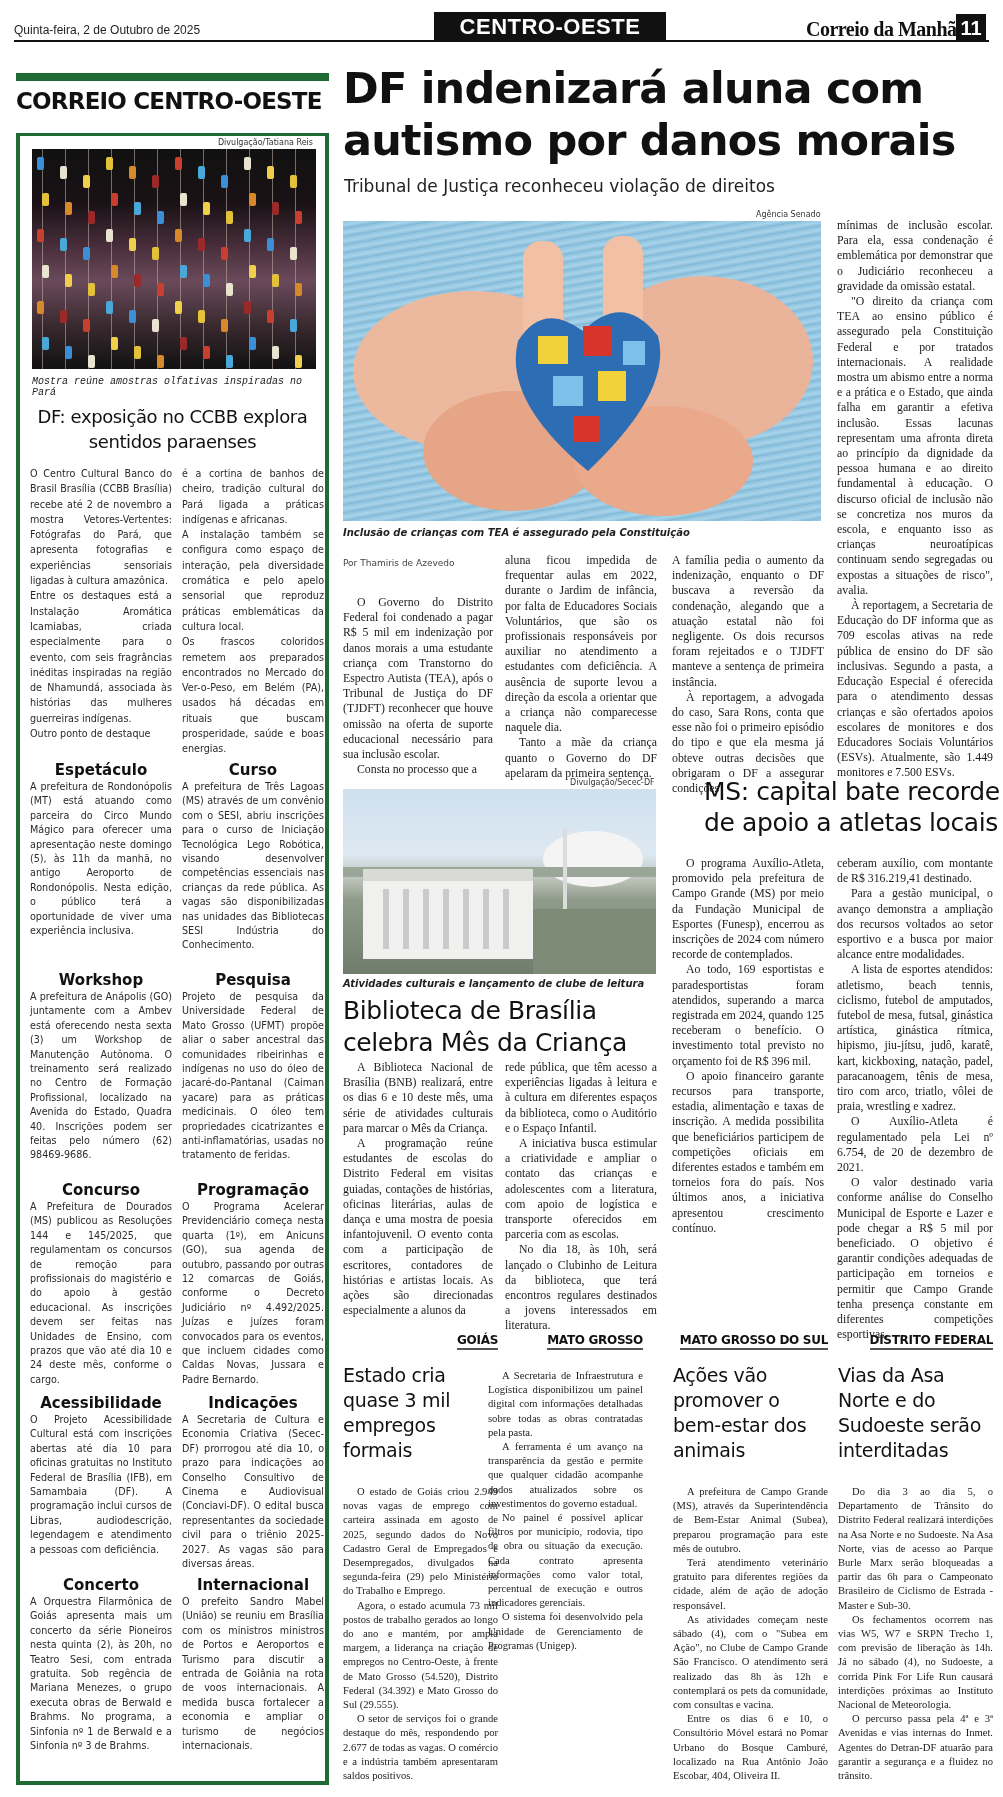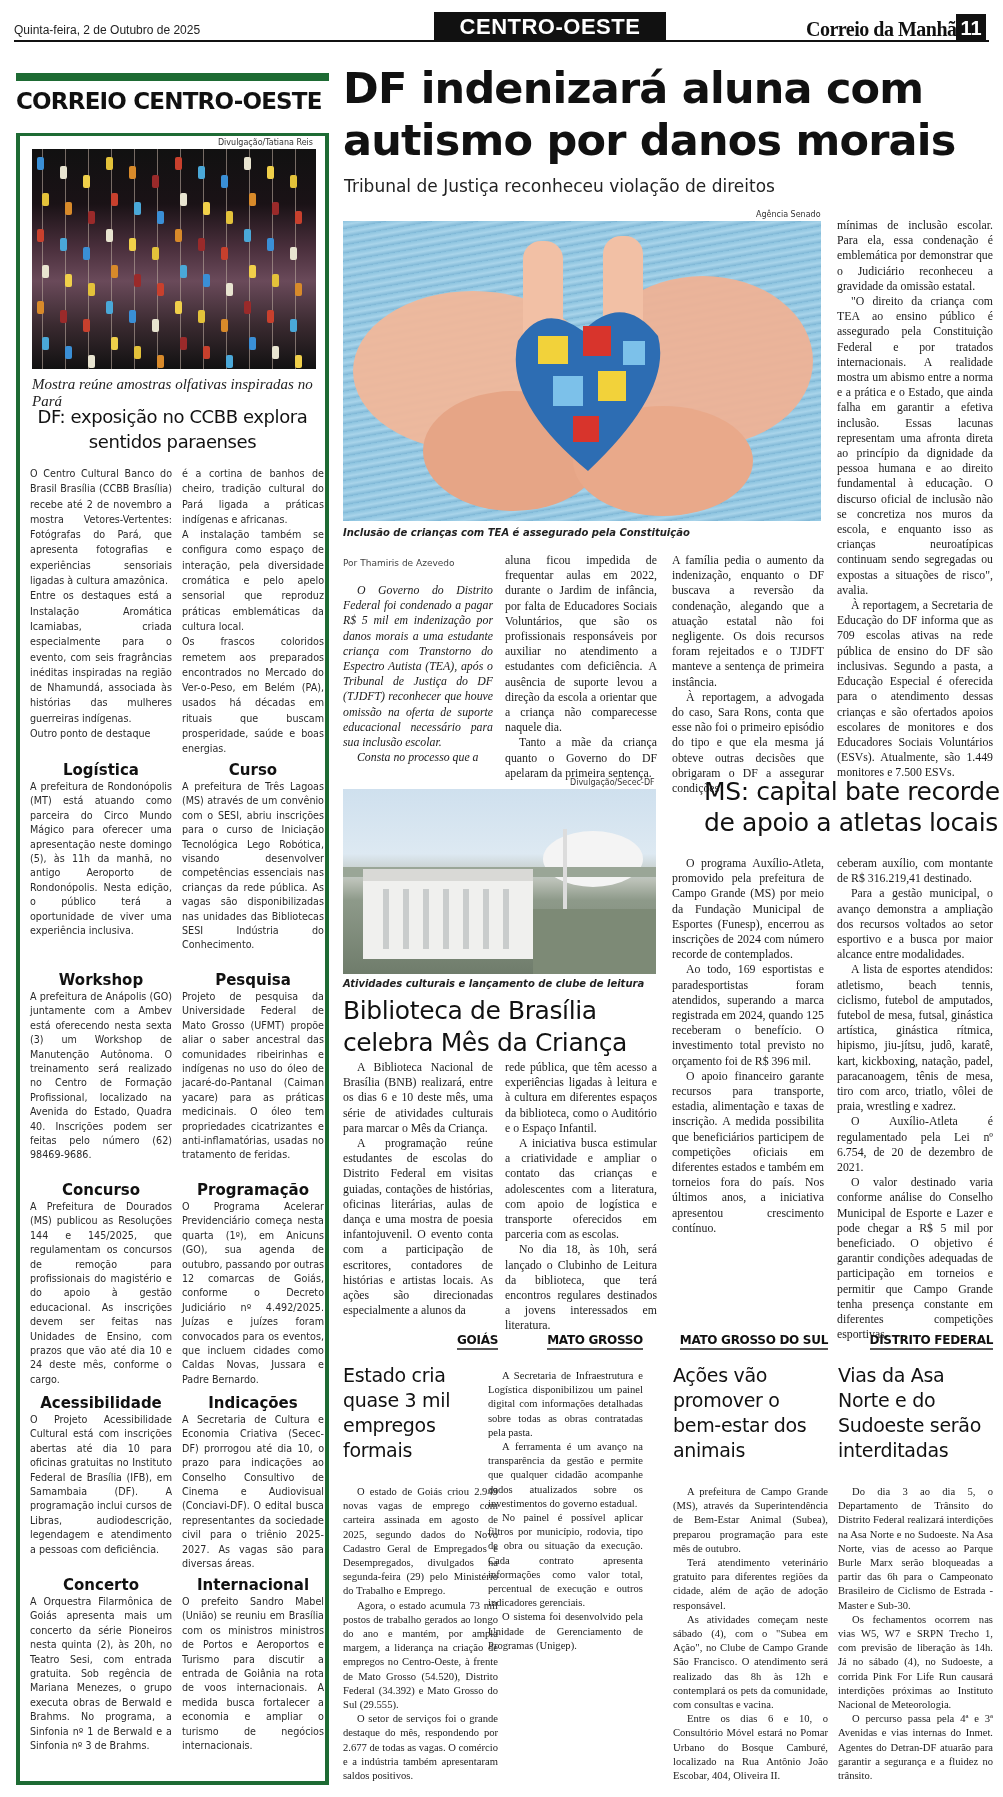--- a/index.html
+++ b/index.html
@@ -14,21 +14,21 @@
   .hdr-rule { left: 14px; top: 40px; width: 975px; height: 2px; background: #111; }
 
   
   .side-bar { left: 16px; top: 73px; width: 313px; height: 8px; background: #1e6b34; }
   .side-title { left: 16px; top: 88px; width: 313px; font-family: "DejaVu Sans", sans-serif; font-weight: bold; font-size: 23px; letter-spacing: -0.8px; color: #111; white-space: nowrap; }
   .side-box { left: 16px; top: 133px; width: 313px; height: 1652px; border: 4px solid #1e6b34; border-top-width: 3px; }
   .side-credit { right: 12px; top: 2px; font-size: 8px; font-family: "DejaVu Sans", sans-serif; color: #333; }
   .side-photo { left: 12px; top: 13px; width: 284px; height: 220px; background: linear-gradient(180deg, #111 0%, #1a1216 25%, #4a2f3c 45%, #6a4a5a 60%, #3a2a30 80%, #111 100%); overflow: hidden; }
   .bottle { position: absolute; width: 7px; height: 13px; border-radius: 2px; }
   .string { position: absolute; top: 0; width: 1px; height: 100%; background: #b9a99c; opacity: 0.6; }
-  .side-caption { left: 12px; top: 240px; font-size: 15px; font-style: italic; font-family: Liberation Serif, serif; color: #222; }
+  .side-caption { left: 12px; top: 240px; font-size: 10px; font-style: italic; font-family: Liberation Mono, monospace; color: #222; }
   .side-headline { left: 0; top: 268px; width: 305px; text-align: center; font-family: "DejaVu Sans", sans-serif; font-size: 18px; line-height: 25px; color: #111; letter-spacing: -0.4px; }
   .side-col { width: 142px; font-family: "DejaVu Sans", sans-serif; font-size: 9.6px; line-height: 15.3px; color: #2a2a2a; text-align: justify; hyphens: auto; }
   .side-col p { margin: 0; }
   .brief-h { font-family: "DejaVu Sans", sans-serif; font-size: 15px; font-weight: bold; text-align: center; width: 142px; color: #111; margin-bottom: 1px; }
   .brief-b { font-family: "DejaVu Sans", sans-serif; font-size: 9.6px; line-height: 14.4px; color: #2a2a2a; width: 142px; text-align: justify; }
 
   
   .main-title { left: 343px; top: 62px; width: 650px; font-family: "DejaVu Sans", sans-serif; font-weight: bold; font-size: 43px; line-height: 52px; color: #111; letter-spacing: -0.8px; }
   .main-sub { left: 344px; top: 176px; font-family: "DejaVu Sans", sans-serif; font-size: 17px; color: #222; }
   .main-credit { left: 756px; top: 210px; font-size: 8px; font-family: "DejaVu Sans", sans-serif; color: #333; }
@@ -162,21 +162,21 @@
     <p>Entre os destaques está a Instalação Aromática Icamiabas, criada especialmente para o evento, com seis fragrâncias inéditas inspiradas na região de Nhamundá, associada às histórias das mulheres guerreiras indígenas.</p>
     <p>Outro ponto de destaque</p>
   </div>
   <div class="abs side-col" style="left:162px; top:330px;">
     <p>é a cortina de banhos de cheiro, tradição cultural do Pará ligada a práticas indígenas e africanas.</p>
     <p>A instalação também se configura como espaço de interação, pela diversidade cromática e pelo apelo sensorial que reproduz práticas emblemáticas da cultura local.</p>
     <p>Os frascos coloridos remetem aos preparados encontrados no Mercado do Ver-o-Peso, em Belém (PA), usados há décadas em rituais que buscam prosperidade, saúde e boas energias.</p>
   </div>
 
   <div class="abs" style="left:10px; top:625px;">
-    <div class="brief-h">Logística</div>
+    <div class="brief-h">Espetáculo</div>
     <div class="brief-b">A prefeitura de Rondonópolis (MT) está atuando como parceira do Circo Mundo Mágico para oferecer uma apresentação neste domingo (5), às 11h da manhã, no antigo Aeroporto de Rondonópolis. Nesta edição, o público terá a oportunidade de viver uma experiência inclusiva.</div>
   </div>
   <div class="abs" style="left:162px; top:625px;">
     <div class="brief-h">Curso</div>
     <div class="brief-b">A prefeitura de Três Lagoas (MS) através de um convênio com o SESI, abriu inscrições para o curso de Iniciação Tecnológica Lego Robótica, visando desenvolver competências essenciais nas crianças da rede pública. As vagas são disponibilizadas nas unidades das Bibliotecas SESI Indústria do Conhecimento.</div>
   </div>
   <div class="abs" style="left:10px; top:835px;">
     <div class="brief-h">Workshop</div>
     <div class="brief-b">A prefeitura de Anápolis (GO) juntamente com a Ambev está oferecendo nesta sexta (3) um Workshop de Manutenção Autônoma. O treinamento será realizado no Centro de Formação Profissional, localizado na Avenida do Estado, Quadra 40. Inscrições podem ser feitas pelo número (62) 98469-9686.</div>
   </div>
@@ -226,21 +226,21 @@
     <rect x="240" y="105" width="28" height="30" fill="#d8342c"></rect>
     <rect x="210" y="155" width="30" height="30" fill="#7cc1ea"></rect>
     <rect x="255" y="150" width="28" height="30" fill="#f2d23a"></rect>
     <rect x="230" y="195" width="26" height="26" fill="#d8342c"></rect>
     <rect x="280" y="120" width="22" height="24" fill="#7cc1ea"></rect>
   </svg>
 </div>
 <div class="abs main-caption">Inclusão de crianças com TEA é assegurado pela Constituição</div>
 <div class="abs byline">Por Thamiris de Azevedo</div>
 
-<div class="abs body-col" style="left:343px; top:583px; width:150px;font-style:italic;">
+<div class="abs body-col" style="left:343px; top:595px; width:150px;">
   <p>O Governo do Distrito Federal foi condenado a pagar R$ 5 mil em indenização por danos morais a uma estudante criança com Transtorno do Espectro Autista (TEA), após o Tribunal de Justiça do DF (TJDFT) reconhecer que houve omissão na oferta de suporte educacional necessário para sua inclusão escolar.</p>
   <p>Consta no processo que a</p>
 </div>
 <div class="abs body-col" style="left:505px; top:553px; width:152px;">
   <p class="noindent">aluna ficou impedida de frequentar aulas em 2022, durante o Jardim de infância, por falta de Educadores Sociais Voluntários, que são os profissionais responsáveis por auxiliar no atendimento a estudantes com deficiência. A ausência de suporte levou a direção da escola a orientar que a criança não comparecesse naquele dia.</p>
   <p>Tanto a mãe da criança quanto o Governo do DF apelaram da primeira sentença.</p>
 </div>
 <div class="abs body-col" style="left:672px; top:553px; width:152px;">
   <p class="noindent">A família pedia o aumento da indenização, enquanto o DF buscava a reversão da condenação, alegando que a atuação estatal não foi negligente. Os dois recursos foram rejeitados e o TJDFT manteve a sentença de primeira instância.</p>
   <p>À reportagem, a advogada do caso, Sara Rons, conta que esse não foi o primeiro episódio do tipo e que ela mesma já obteve outras decisões que obrigaram o DF a assegurar condições</p>

